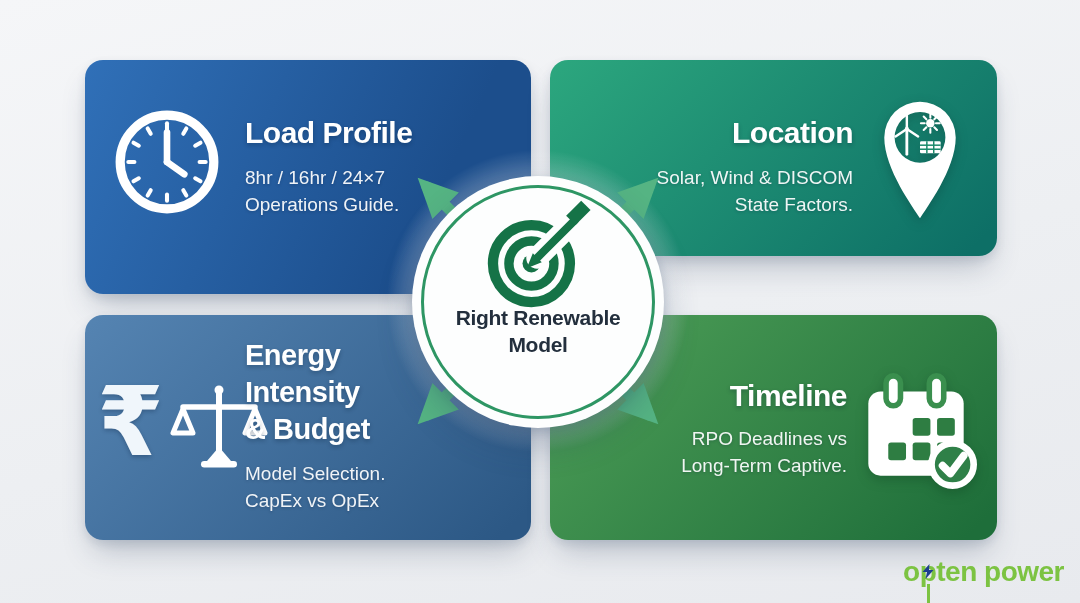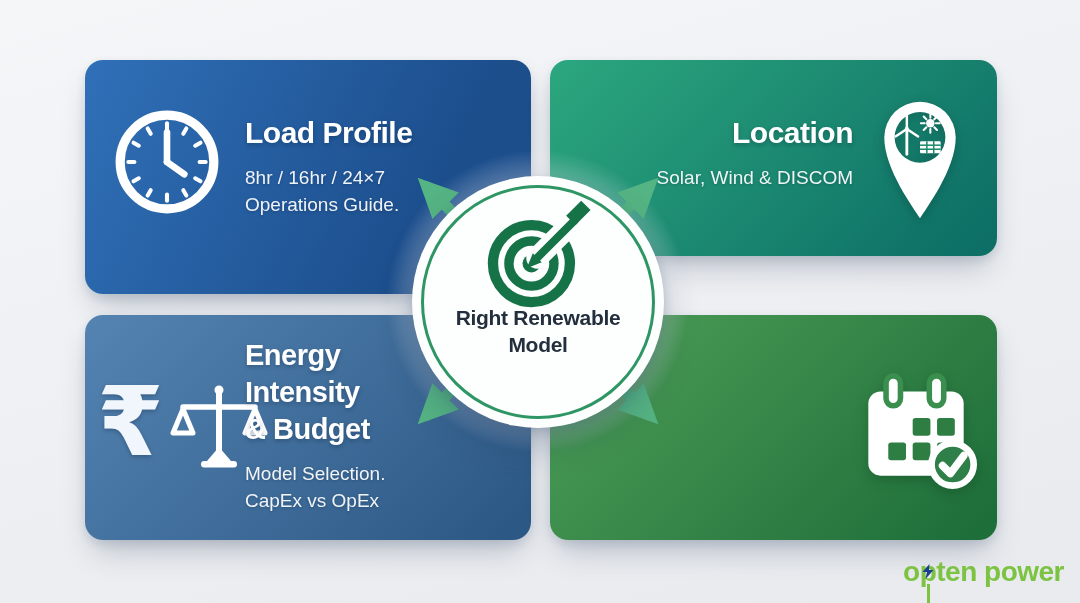--- a/index.html
+++ b/index.html
@@ -103,20 +103,21 @@
         <div class="subline">Operations Guide.</div>
       </div>
     </div>
   </div>
 
   <div class="card card-tr">
     <div class="txt txt-tr">
       <div class="title">Location</div>
       <div class="subs">
         <div class="subline">Solar, Wind &amp; DISCOM</div>
+        <div class="subline">State Factors.</div>
       </div>
     </div>
     <svg class="icon icon-pin" viewBox="0 0 100 130">
       <path fill="#ffffff" fill-rule="evenodd" d="M50,128 C44,118 12,76 12,42 A38,38 0 1 1 88,42 C88,76 56,118 50,128 Z
            M50,15 A27,27 0 1 0 50,69 A27,27 0 1 0 50,15 Z"></path>
       <g stroke="#ffffff" fill="none" stroke-linecap="round">
         <line x1="36" y1="35" x2="36" y2="60" stroke-width="3"></line>
         <line x1="36" y1="33" x2="36" y2="19" stroke-width="2.6"></line>
         <line x1="36" y1="33" x2="24" y2="41" stroke-width="2.6"></line>
         <line x1="36" y1="33" x2="48" y2="41" stroke-width="2.6"></line>
@@ -161,20 +162,27 @@
       <div class="title">Intensity</div>
       <div class="title">&amp; Budget</div>
       <div class="subs">
         <div class="subline">Model Selection.</div>
         <div class="subline">CapEx vs OpEx</div>
       </div>
     </div>
   </div>
 
   <div class="card card-br">
+    <div class="txt txt-br">
+      <div class="title">Timeline</div>
+      <div class="subs">
+        <div class="subline">RPO Deadlines vs</div>
+        <div class="subline">Long-Term Captive.</div>
+      </div>
+    </div>
     <svg class="icon icon-calendar" viewBox="0 0 110 110">
       <rect x="12" y="22" width="86" height="76" rx="11" fill="#ffffff"></rect>
       <rect x="28" y="8" width="13" height="27" rx="6.5" fill="#ffffff" stroke="#3a8f4e" stroke-width="5"></rect>
       <rect x="67" y="8" width="13" height="27" rx="6.5" fill="#ffffff" stroke="#3a8f4e" stroke-width="5"></rect>
       <g fill="#2e7d42">
         <rect x="52" y="46" width="16" height="16" rx="2.5"></rect>
         <rect x="74" y="46" width="16" height="16" rx="2.5"></rect>
         <rect x="30" y="68" width="16" height="16" rx="2.5"></rect>
         <rect x="52" y="68" width="16" height="16" rx="2.5"></rect>
         <rect x="74" y="68" width="16" height="16" rx="2.5"></rect>

